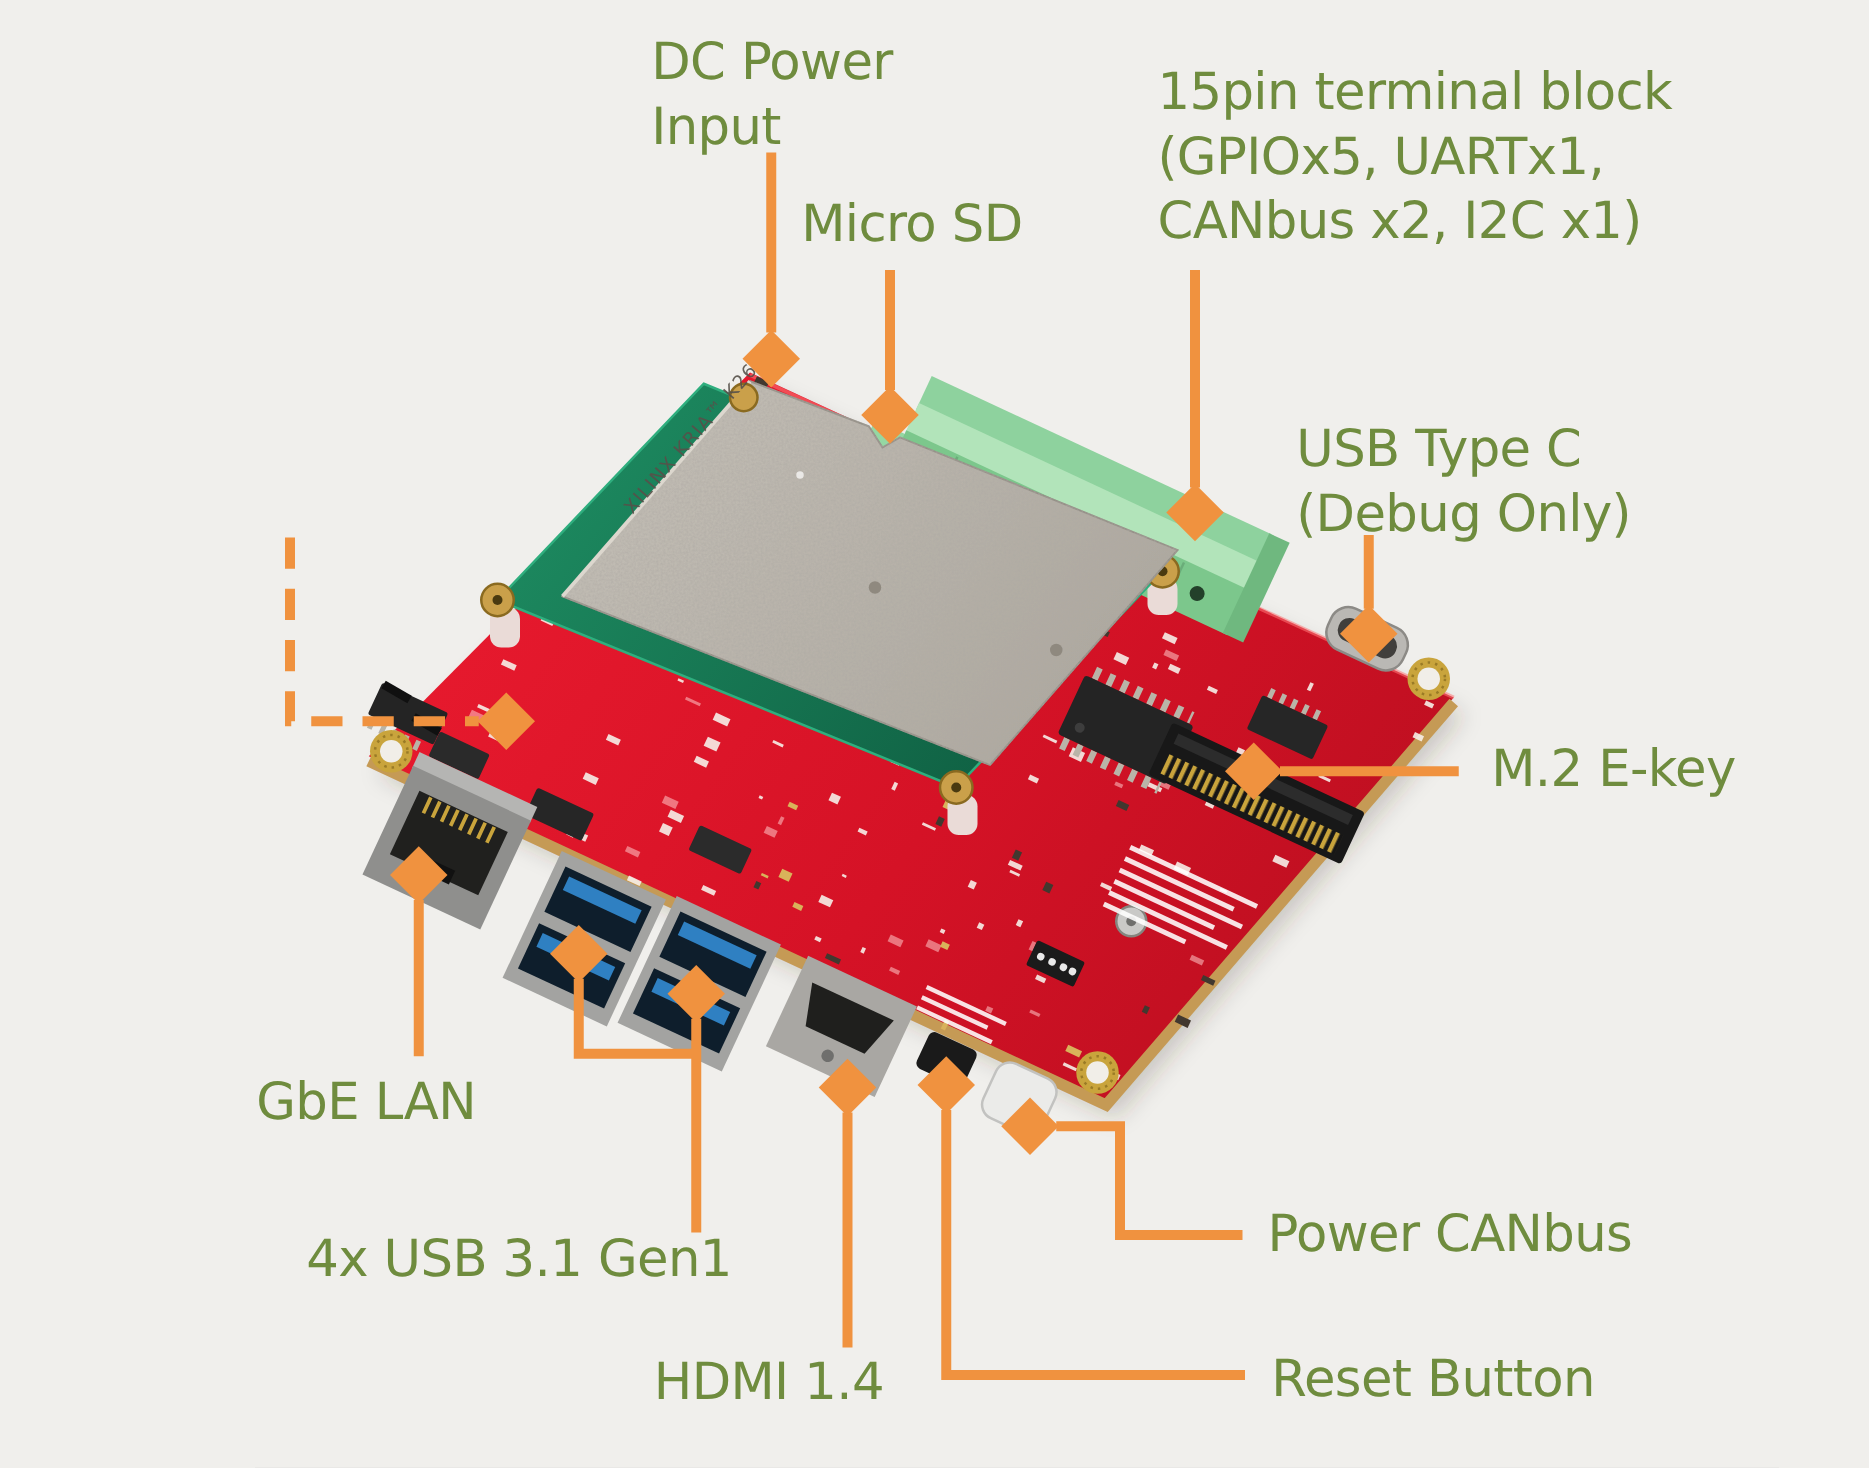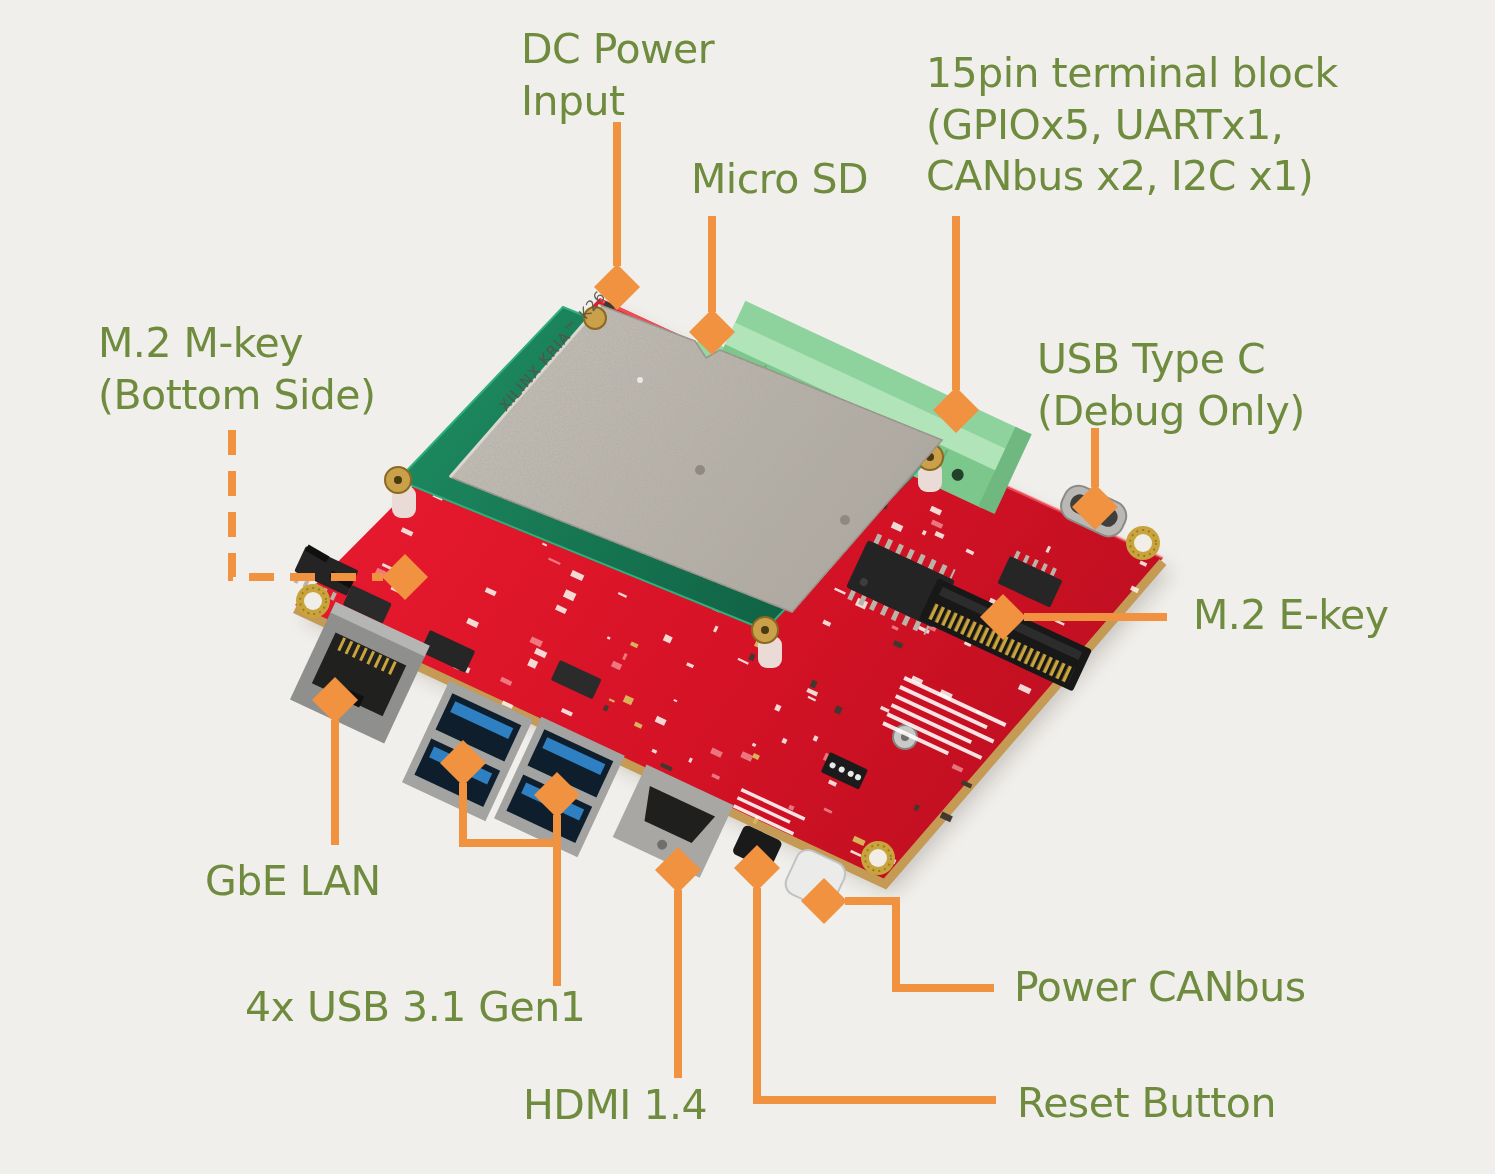--- a/index.html
+++ b/index.html
@@ -7,21 +7,21 @@
     position:relative;width:1495px;height:1174px;overflow:hidden;
     background:var(--background,#f0efec);
     font-family:"DejaVu Sans","Liberation Sans",sans-serif;
   }
   svg.pcb{position:absolute;left:0;top:0;width:1495px;height:1174px;}
   .label{
     position:absolute;color:var(--label-text,#6f8c3e);
     font-size:41px;line-height:1.26;white-space:pre-line;letter-spacing:-0.5px;
   }
   .lb-dc{left:521px;top:24px;}
-  .lb-sd{left:691px;top:154px;text-align:center;}
+  .lb-sd{left:641px;top:154px;text-align:center;}
   .lb-term{left:926px;top:48px;}
   .lb-usbc{left:1037px;top:306px;margin-top:28px;}
   .lb-m2m{left:98px;top:318px;}
   .lb-m2e{left:1193px;top:590px;}
   .lb-lan{left:205px;top:856px;}
   .lb-usb{left:233px;top:982px;margin-left:12px;}
   .lb-hdmi{left:505px;top:1080px;margin-left:18px;}
   .lb-power{left:1014px;top:962px;}
   .lb-reset{left:1017px;top:1078px;}
 
@@ -442,21 +442,19 @@
   </svg>
 
   <div class="label lb-dc">DC Power
 Input</div>
   <div class="label lb-sd">Micro SD</div>
   <div class="label lb-term">15pin terminal block
 (GPIOx5, UARTx1,
 CANbus x2, I2C x1)</div>
   <div class="label lb-usbc">USB Type C
 (Debug Only)</div>
-  <div class="label lb-m2m">M.2 M-key
-(Bottom Side)</div>
   <div class="label lb-m2e">M.2 E-key</div>
   <div class="label lb-lan">GbE LAN</div>
   <div class="label lb-usb">4x USB 3.1 Gen1</div>
   <div class="label lb-hdmi">HDMI 1.4</div>
   <div class="label lb-power">Power CANbus</div>
   <div class="label lb-reset">Reset Button</div>
 </div>
 
 </body></html>

